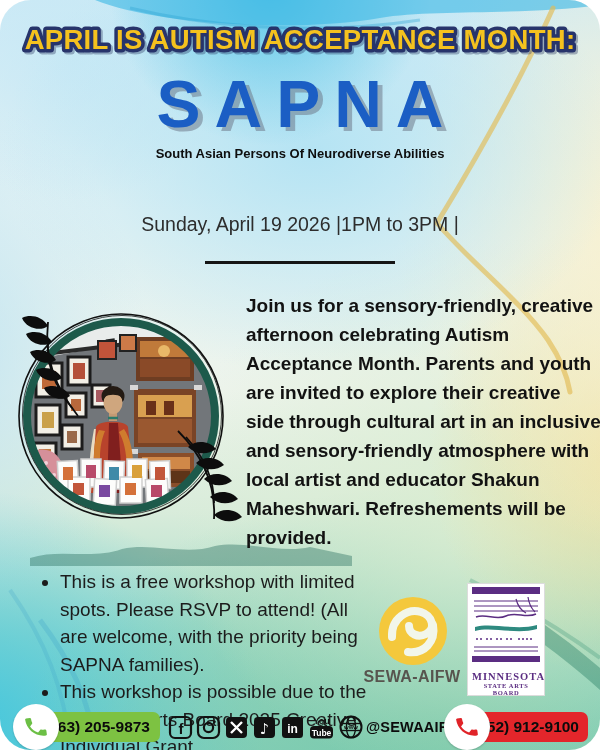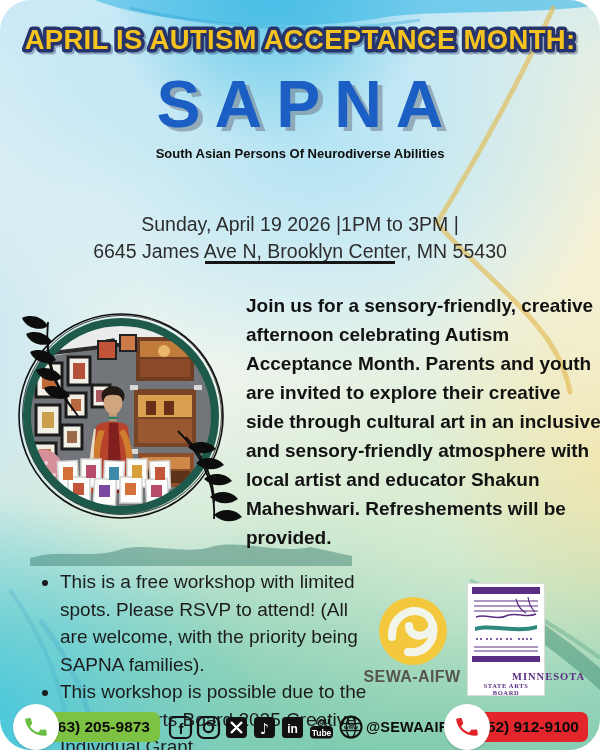--- a/index.html
+++ b/index.html
@@ -27,21 +27,21 @@
   .divider{left:205px;top:261px;width:190px;height:3px;background:#151515;}
   .desc{left:246px;top:291px;width:356px;font-size:19px;font-weight:bold;color:#121212;line-height:29px;}
   .bullets{left:24px;top:556px;width:360px;}
   .bullets ul{margin:12px;padding-left:24px;}
   .bullets li{font-size:19px;color:#1c1c1c;line-height:27.5px;}
   .sewa-label{left:352px;top:668px;width:120px;text-align:center;font-size:16px;font-weight:bold;
     color:#57544e;letter-spacing:.4px;}
   .mn-card{left:467px;top:583px;width:78px;height:113px;background:#fff;border:1px solid #dcdcdc;
     box-sizing:border-box;padding:3px 4px 2px;text-align:center;}
   .mn-name{font-family:"Liberation Serif",serif;color:#5b2d82;font-size:10.5px;letter-spacing:1px;
-    font-weight:bold;margin-top:2px;margin-left:40px;}
+    font-weight:bold;margin-top:2px;}
   .mn-sub{font-family:"Liberation Serif",serif;color:#5b2d82;font-size:6.5px;letter-spacing:.6px;font-weight:bold;}
   .pill{height:30px;border-radius:7px;display:flex;align-items:center;box-sizing:border-box;}
   .pill-left{left:36px;top:712px;width:124px;background:#7dc242;justify-content:flex-end;padding-right:10px;}
   .pill-right{left:455px;top:712px;width:133px;background:#e3262b;justify-content:flex-end;padding-right:9px;}
   .pill span{font-size:15.5px;font-weight:bold;color:#0b0b0b;white-space:nowrap;}
   .phone-circle{width:46px;height:46px;border-radius:50%;background:#fff;display:flex;align-items:center;
     justify-content:center;box-shadow:0 1px 2px rgba(0,0,0,.18);}
   .pc-left{left:13px;top:704px;}
   .pc-right{left:444px;top:704px;}
   .social-row{left:168px;top:714px;display:flex;gap:3px;align-items:center;}
@@ -67,21 +67,20 @@
 
   <svg class="abs kicker-svg" width="600" height="48" viewBox="0 0 600 48">
     <text x="300" y="34" text-anchor="middle" font-family="Liberation Sans,sans-serif" font-size="27.5" font-weight="bold" fill="#f5c21e" stroke="#27346b" stroke-width="7" paint-order="stroke" stroke-linejoin="round" letter-spacing="0.3">APRIL IS AUTISM ACCEPTANCE MONTH:</text>
   </svg>
 
   <div class="abs title">SAPNA</div>
   <div class="abs subtitle">South Asian Persons Of Neurodiverse Abilities</div>
 
   <div class="abs dateblock">
     <div>Sunday, April 19 2026 |1PM to 3PM |</div>
-    <div>6645 James Ave N, Brooklyn Center, MN 55430</div>
   </div>
   <div class="abs divider"></div>
 
   <svg class="abs" style="left:6px;top:301px;" width="230" height="230" viewBox="0 0 230 230">
     <defs>
         <clipPath id="photoclip">
           <circle cx="115" cy="115" r="94"></circle>
         </clipPath>
       </defs>
     <g clip-path="url(#photoclip)">

